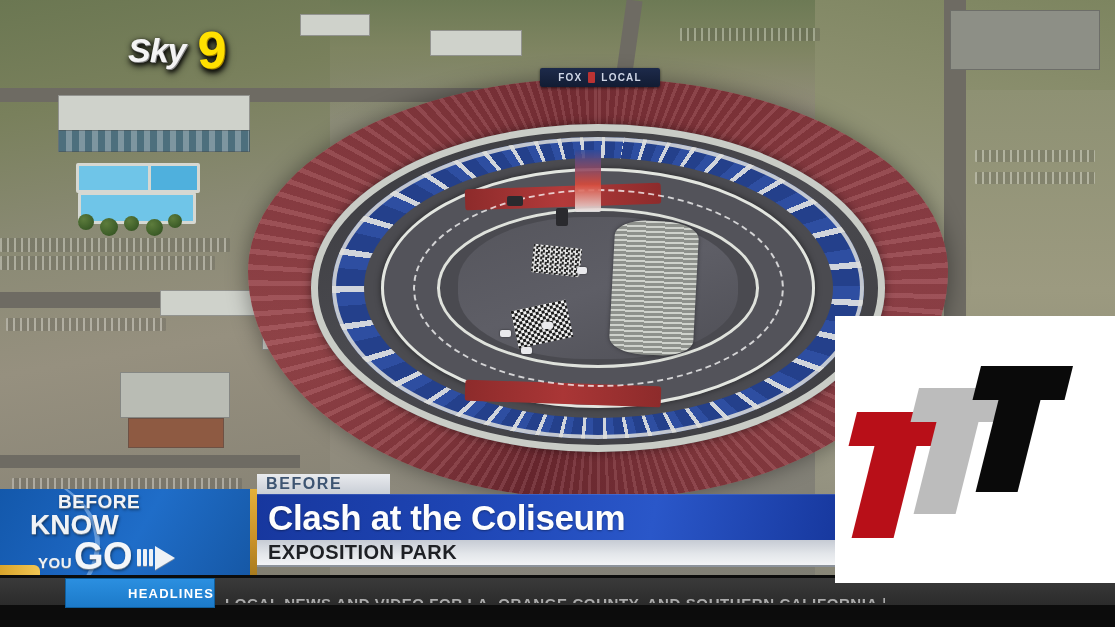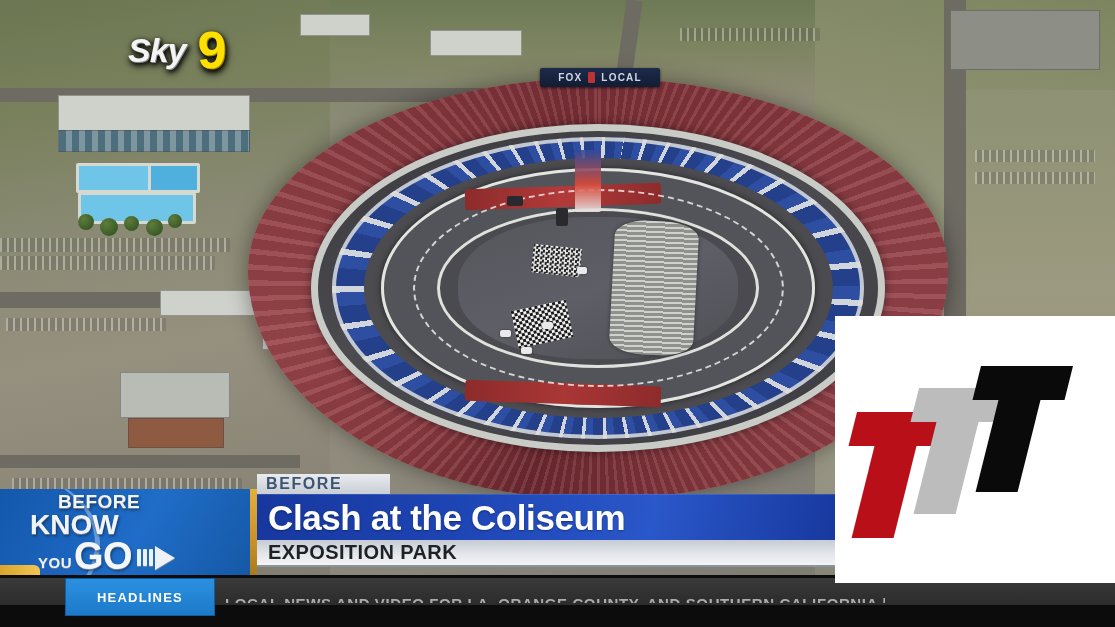--- a/index.html
+++ b/index.html
@@ -256,23 +256,23 @@
     border-bottom:2px solid #8d939c;
   }
   #subloc-text { font-size:20px; font-weight:bold; color:#1f2125; letter-spacing:.4px;
     font-family:"Liberation Sans", sans-serif; }
 
   
   #ticker { position:absolute; left:0; top:575px; width:1115px; height:52px; background:#0c0c0c; }
   #ticker-inner { position:absolute; left:0; top:3px; width:1115px; height:27px;
     background:linear-gradient(180deg,#3a3a3a,#2b2b2b); }
   #headlines-badge {
-    position:absolute; left:65px; top:3px; width:150px; height:38px;
+    position:absolute; left:65px; top:3px; width:150px; height:30px;
     background:linear-gradient(180deg,#2b8fe0,#1c7ac9);
-    display:flex; align-items:center; justify-content:center;
+    display:flex; align-items:center; justify-content:flex-end;
     border:1px solid #0f5f9e;
   }
   #headlines-label { font-size:13px; font-weight:bold; color:#fff; letter-spacing:1.2px;
     font-family:"Liberation Sans", sans-serif; }
   #ticker-text {
     position:absolute; left:225px; top:3px; width:660px; height:25px;
     display:flex; align-items:flex-end; overflow:hidden;
   }
   #ticker-crawl {
     font-size:15px; font-weight:bold; color:#dcdcdc; letter-spacing:.6px;

